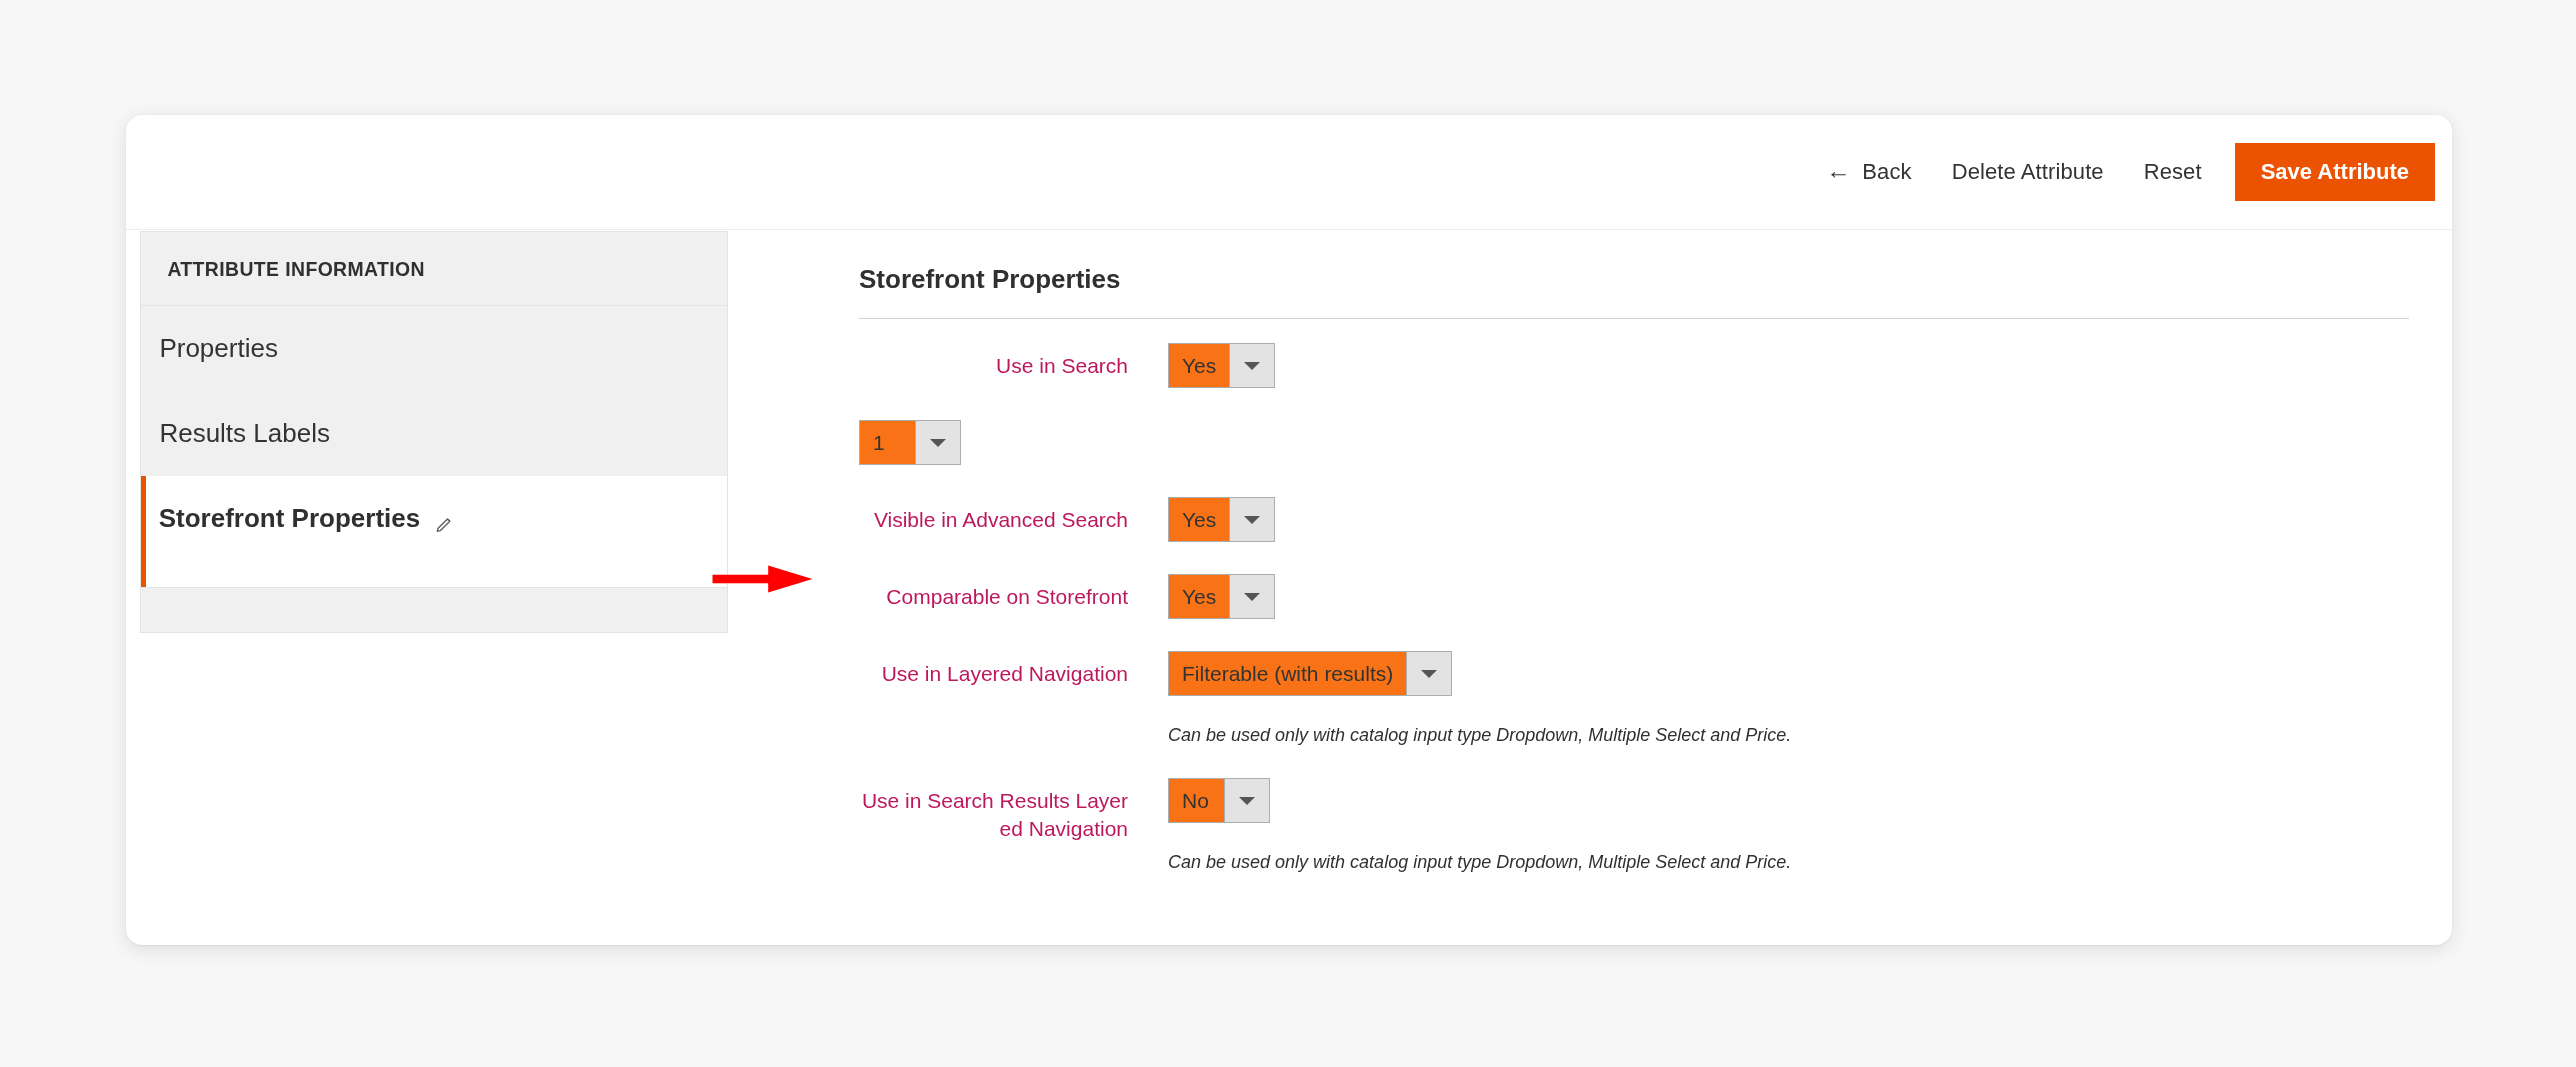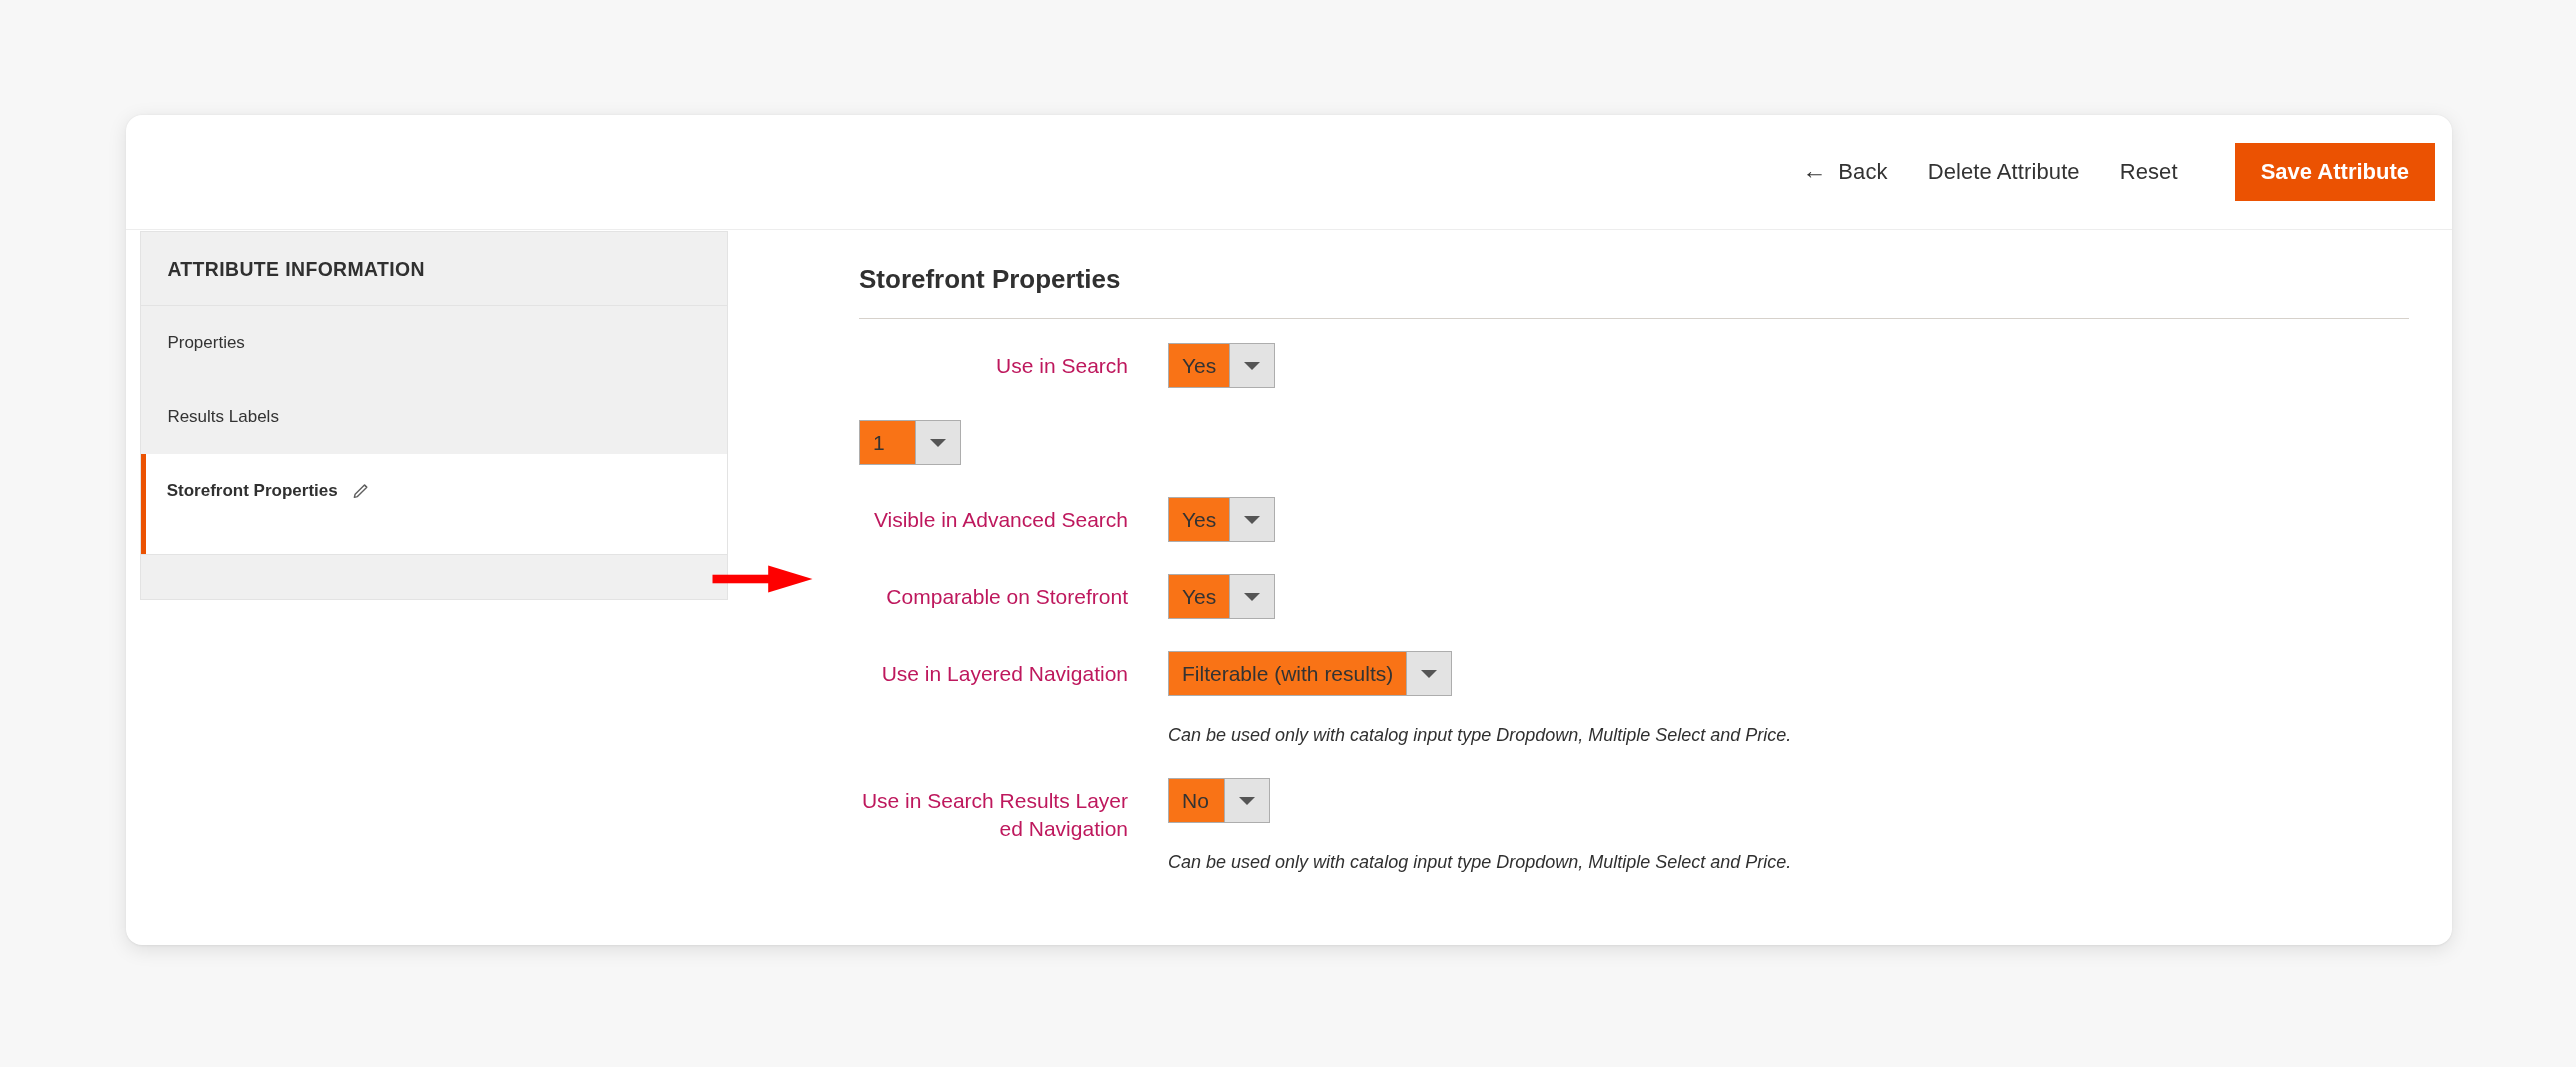--- a/index.html
+++ b/index.html
@@ -58,21 +58,21 @@
     position: relative;
     top: -0.7px;
   }
   .btn-primary {
     background: #eb5202;
     color: #ffffff;
     font-size: 22px;
     font-weight: bold;
     border: none;
     padding: 16px 26px;
-    margin-left: 37px;
+    margin-left: 13px;
     cursor: pointer;
     font-family: "Liberation Sans", sans-serif;
     white-space: nowrap;
   }
 
   
   .card-body { position: absolute; left: 0; top: 115px; width: 100%; }
 
   
   .sidebar {
@@ -95,26 +95,26 @@
     text-transform: uppercase;
   }
   .sidebar-items {
     background: #f0f0f0;
     border-left: 0.7px solid #e3e3e3;
     border-right: 0.7px solid #e3e3e3;
     border-bottom: 0.7px solid #e3e3e3;
   }
   .sidebar-item {
     position: relative;
-    padding: 27px 26px;
-    font-size: 17px;
+    padding: 27px 18px;
+    font-size: 26px;
     color: #333333;
     cursor: pointer;
     display: flex;
-    align-items: flex-start;
+    align-items: center;
     gap: 14.4px;
   }
   .sidebar-item.active {
     background: #ffffff;
     font-weight: bold;
     color: #303030;
     padding-bottom: 53px;
     margin-left: -0.7px;
     margin-right: -0.7px;
     border-right: 0.7px solid #e3e3e3;

